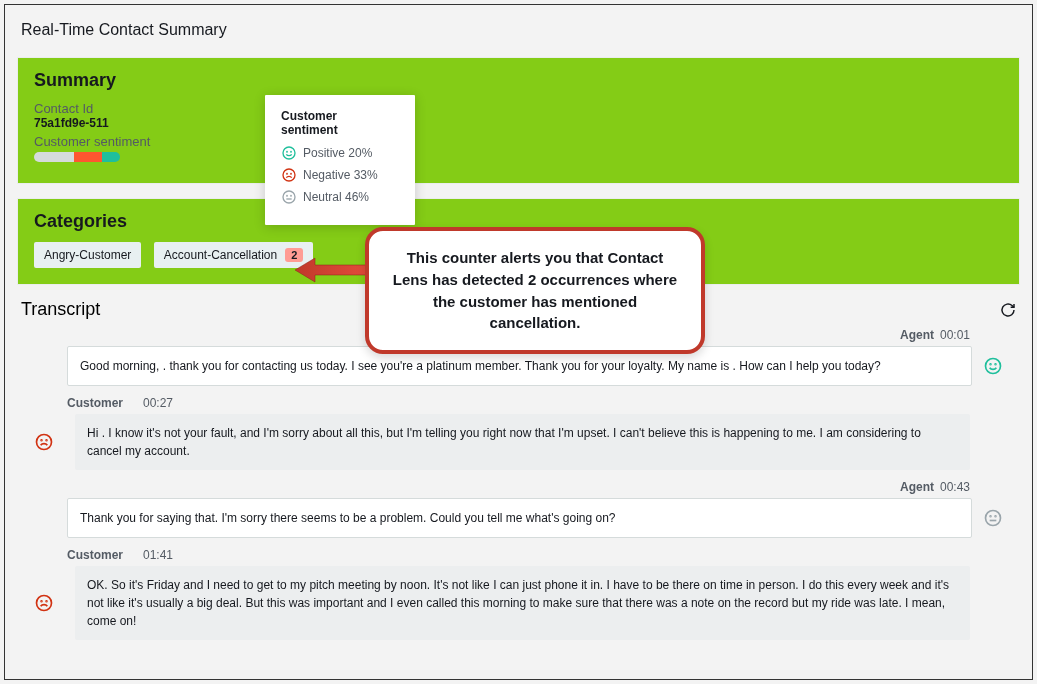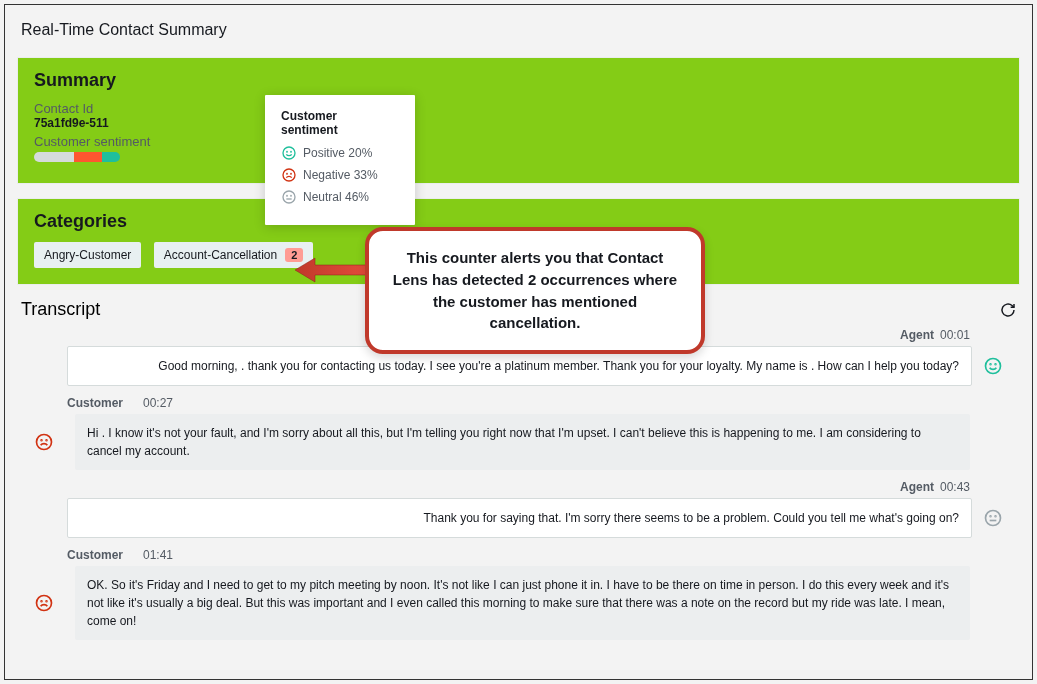--- a/index.html
+++ b/index.html
@@ -28,21 +28,21 @@
 .transcript-panel { background: transparent; margin: 0 12px; }
 .transcript-head { display: flex; justify-content: space-between; align-items: center; padding: 0 4px 8px; }
 .transcript-head h2 { font-size: 18px; font-weight: 400; }
 .last-updated { font-size: 12px; color: #545b64; display: flex; align-items: center; gap: 6px; }
 .turn { margin-bottom: 10px; padding: 0 16px; }
 .turn-head { display: flex; font-size: 12px; color: #545b64; font-weight: 700; margin-bottom: 4px; }
 .turn-head.right { justify-content: flex-end; padding-right: 34px; }
 .turn-head.left { justify-content: flex-start; padding-left: 34px; gap: 14px; }
 .turn-head .time { font-weight: 400; margin-left: 6px; }
 .bubble-row { display: flex; align-items: center; gap: 10px; }
-.bubble-row.agent { padding-left: 34px; text-align: right; }
+.bubble-row.agent { padding-left: 34px; }
 .bubble-row.customer { padding-right: 34px; gap: 20px; }
 .bubble { flex: 1; padding: 10px 12px; font-size: 12px; color: #16191f; border-radius: 2px; line-height: 1.5; }
 .bubble.agent { background: #fff; border: 1px solid #d5dbdb; }
 .bubble.customer { background: #eceeef; }
 .emo { flex-shrink: 0; width: 22px; display: flex; justify-content: center; }
 .refresh-icon { cursor: pointer; }
 </style>
 </head>
 <body>
 

